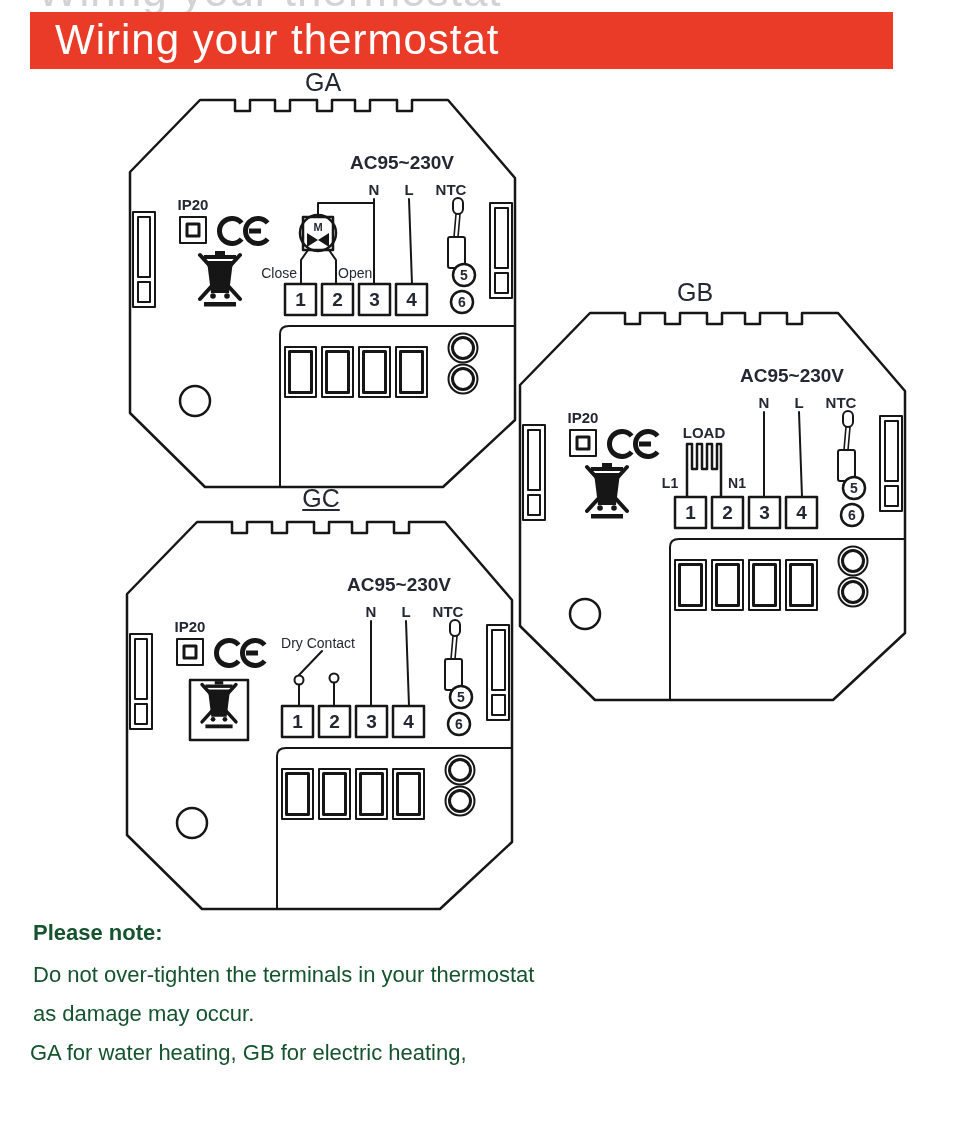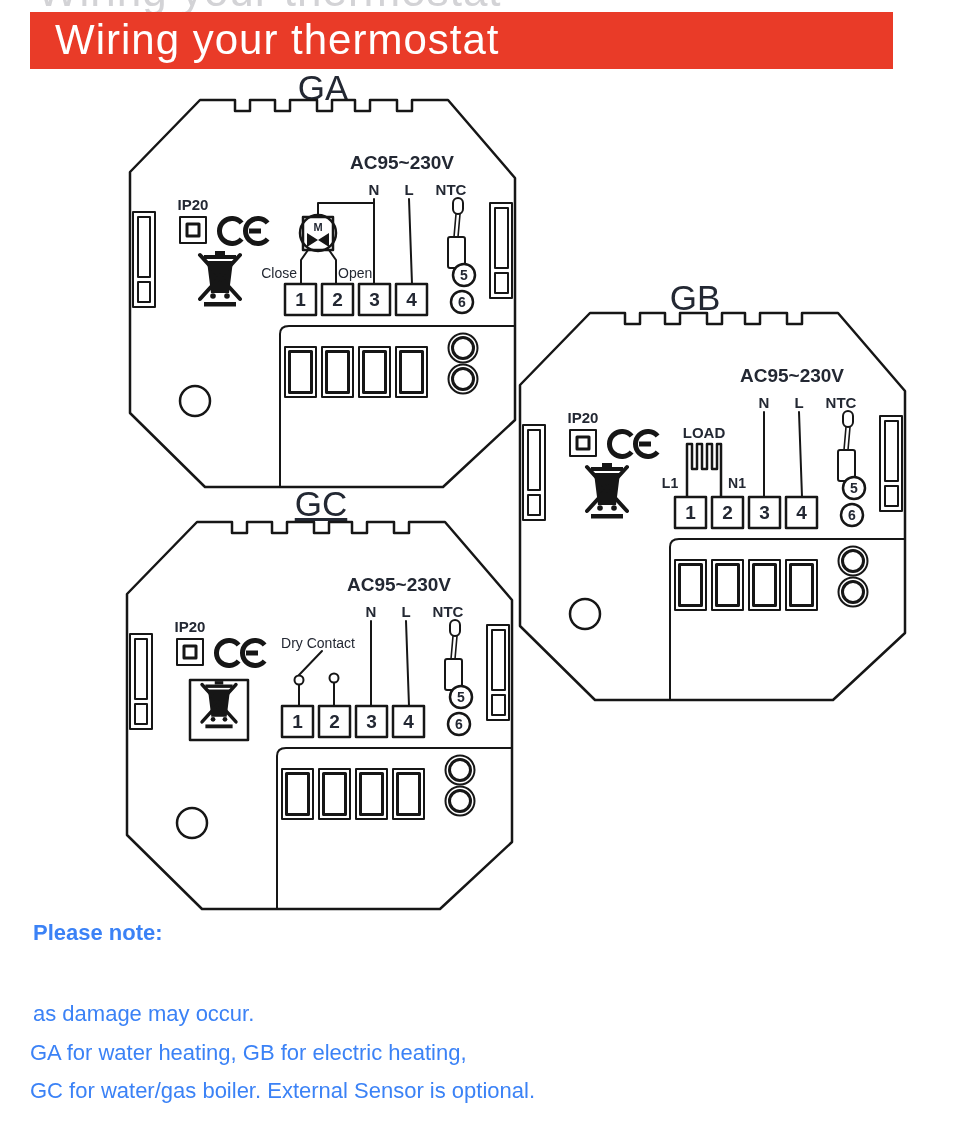--- a/index.html
+++ b/index.html
@@ -15,21 +15,21 @@
   }
   .banner {
     position:absolute; left:30px; top:12px; width:863px; height:57px;
     background:#e93b28; color:#ffffff;
     font-size:42px; line-height:56px; padding-left:25px; box-sizing:border-box;
     white-space:nowrap; letter-spacing:1px;
   }
   
   .dev-label {
     position:absolute; transform:translateX(-50%);
-    font-size:35px; color:#232833; white-space:nowrap;
+    font-size:25px; color:#232833; white-space:nowrap;
   }
   
   svg { position:absolute; overflow:visible; }
   .ln   { fill:none; stroke:#161616; stroke-width:2;   stroke-linejoin:round; stroke-linecap:round; }
   .ln15 { fill:none; stroke:#161616; stroke-width:1.6; stroke-linejoin:round; stroke-linecap:round; }
   .ln25 { fill:none; stroke:#161616; stroke-width:2.5; stroke-linejoin:round; stroke-linecap:round; }
   .ln3  { fill:none; stroke:#161616; stroke-width:3;   stroke-linejoin:round; }
   .ln4  { fill:none; stroke:#161616; stroke-width:4;   stroke-linecap:round; }
   .ln5  { fill:none; stroke:#161616; stroke-width:5;   stroke-linecap:butt; }
   .blk  { fill:#161616; stroke:none; }
@@ -37,21 +37,21 @@
   svg text { font-family:"Liberation Sans", sans-serif; fill:#232833; }
   .t-volt { font-size:19px; font-weight:bold; }
   .t-pin  { font-size:15px; font-weight:bold; }
   .t-ip   { font-size:15px; font-weight:bold; }
   .t-sm   { font-size:14px; }
   .t-smb  { font-size:14px; font-weight:bold; }
   .t-num  { font-size:19px; font-weight:bold; }
   .t-sens { font-size:14px; font-weight:bold; }
   .t-mot  { font-size:11px; font-weight:bold; }
   
-  .note { position:absolute; font-size:22px; color:#3b82f6; white-space:nowrap; }
+  .note { position:absolute; font-size:22px; color:#14532d; white-space:nowrap; }
   .note-head { font-weight:bold; }
 </style>
 </head>
 <body>
 
 <div id="page">
 
   <div class="ghost-title">Wiring your thermostat</div>
 
   <div class="banner">
@@ -329,17 +329,17 @@
     </g>
     <g>
       <circle class="ln25 whitefill" cx="339" cy="177" r="11"></circle>
       <circle class="ln25 whitefill" cx="337" cy="204" r="11"></circle>
       <text class="t-sens" x="339" y="182" text-anchor="middle">5</text>
       <text class="t-sens" x="337" y="209" text-anchor="middle">6</text>
     </g>
   </svg>
 
   <div class="note note-head" style="left:33px; top:920px;">Please note:</div>
+  <div class="note" style="left:33px; top:962px;">Do not over-tighten the terminals in your thermostat</div>
   <div class="note" style="left:33px; top:1001px;">as damage may occur.</div>
   <div class="note" style="left:30px; top:1040px;">GA for water heating, GB for electric heating,</div>
-  <div class="note" style="left:30px; top:1078px;">GC for water/gas boiler. External Sensor is optional.</div>
 
 </div>
 
 </body></html>

